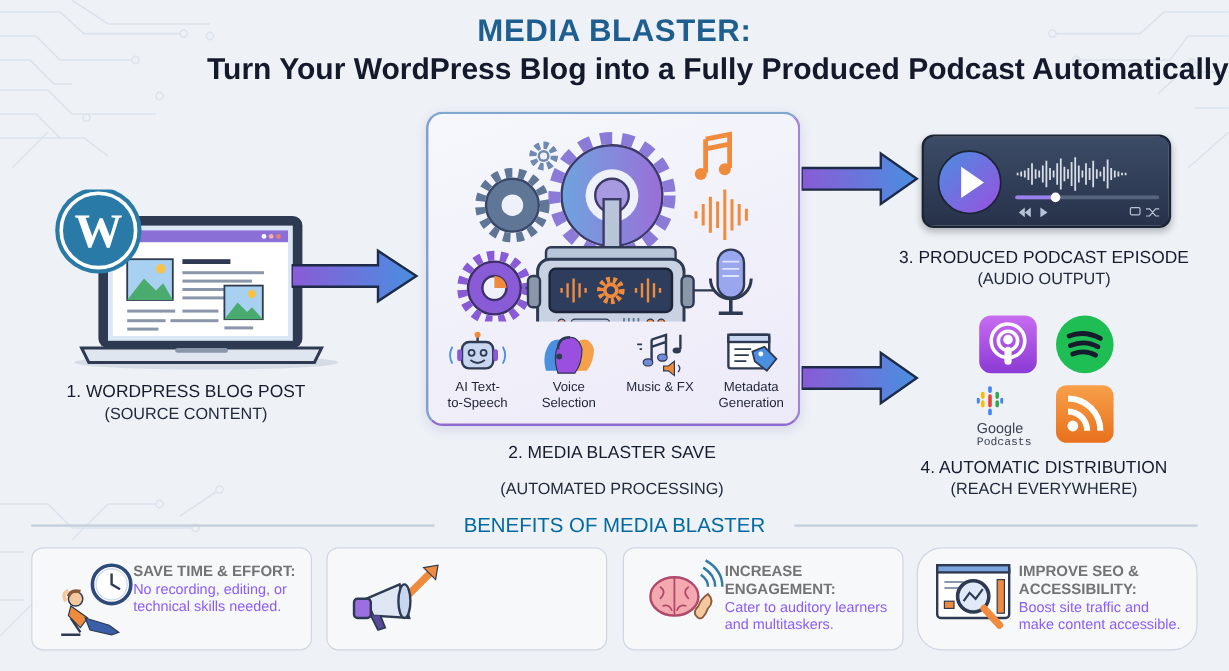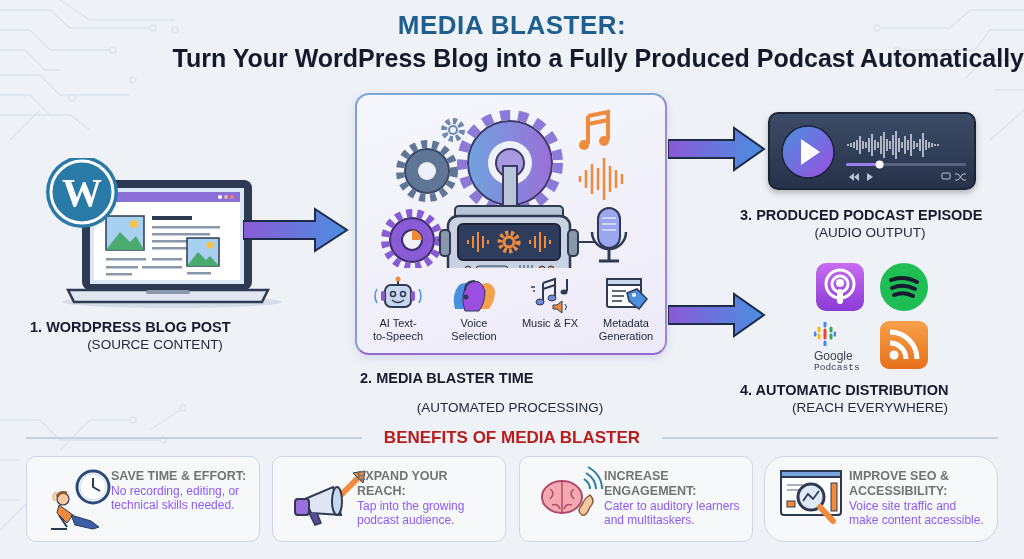--- a/index.html
+++ b/index.html
@@ -15,21 +15,21 @@
 
   .title-main {
     left: 0; width: 1024px; top: 10px; text-align: center;
     font-size: 26px; font-weight: bold; color: #1f5f8f; letter-spacing: 0.5px;
   }
   .title-sub {
     left: 0; width: 1024px; top: 44px; text-align: right;
     font-size: 25px; font-weight: bold; color: #141a2c;
   }
 
-  .step-label { font-weight: bold; font-size: 14.5px; color: #161c2e; }
+  .step-label { text-align: center; font-weight: normal; font-size: 14.5px; color: #161c2e; }
   .step-sub { text-align: center; font-size: 13.5px; color: #222a3c; }
 
   .center-box {
     left: 355px; top: 93px; width: 312px; height: 262px;
     border-radius: 14px;
     border: 2.5px solid;
     border-color: #7fa7cf #9d86d4 #8e6bcf #7f9fd0;
     background: linear-gradient(160deg, #f6f7fc 0%, #eceaf8 100%);
     box-shadow: 0 3px 10px rgba(90,80,160,0.15);
   }
@@ -39,21 +39,21 @@
 
   .player {
     left: 768px; top: 112px; width: 208px; height: 78px;
     background: linear-gradient(180deg, #3c4b66 0%, #27324a 100%);
     border-radius: 10px; border: 2px solid #1c2438;
     box-shadow: 0 3px 6px rgba(0,0,0,0.25);
   }
 
   .benefits-heading {
     left: 0; width: 1024px; top: 428px; text-align: center;
-    font-weight: bold; font-size: 17px; color: #b91c1c;
+    font-weight: normal; font-size: 17px; color: #0369a1;
   }
   .hr-line { height: 2px; background: #c6cfdc; top: 437px; }
 
   .card {
     top: 456px; height: 86px; width: 234px;
     border: 1.5px solid #cfd6e2; border-radius: 10px;
     background: rgba(246,248,251,0.9);
   }
   .card .ic { position: absolute; left: 10px; top: 8px; width: 92px; height: 70px; }
   .card .txt { position: absolute; left: 84px; top: 12px; right: 6px; }
@@ -288,21 +288,21 @@
       <path d="M28 18 L38 14 L48 24 L40 34 L30 26 Z" fill="#4a8fe0" stroke="#2e3a52" stroke-width="1.5"></path>
       <circle cx="35" cy="20" r="2" fill="#fff"></circle>
     </svg>
       </div>
     <div>Metadata</div>
     <div>Generation</div>
   </div>
 </div>
 
 <div class="abs step-label" style="left:360px;width:300px;top:370px;">
-  <span>2.</span> <span>MEDIA BLASTER TIME</span>
+  <span>2.</span> <span>MEDIA BLASTER SAVE</span>
 </div>
 <div class="abs step-sub" style="left:360px;width:300px;top:400px;">(AUTOMATED PROCESSING)</div>
 
 <div class="abs player">
   <svg width="208" height="78" viewBox="0 0 208 78" style="position:absolute;left:-2px;top:-2px;">
     <defs>
         <linearGradient id="pg" x1="0" y1="0" x2="1" y2="1">
           <stop offset="0" stop-color="#4a8fe0"></stop>
           <stop offset="1" stop-color="#9b4fe0"></stop>
         </linearGradient>
@@ -401,25 +401,20 @@
 
 <div class="abs card" style="left:272px;">
   <svg class="ic" viewBox="0 0 92 70">
     <path d="M56 32 L76 12" stroke="#f08a3c" stroke-width="6"></path>
     <path d="M70 8 L82 6 L80 18 Z" fill="#f08a3c" stroke="#2e3a52" stroke-width="1"></path>
     <path d="M22 34 L50 22 L58 50 L28 48 Z" fill="#dfe6f4" stroke="#2e3a52" stroke-width="2"></path>
     <ellipse cx="54" cy="36" rx="5" ry="14" fill="#c8d6f0" stroke="#2e3a52" stroke-width="2"></ellipse>
     <rect x="12" y="34" width="14" height="16" rx="3" fill="#9b6fe0" stroke="#2e3a52" stroke-width="2"></rect>
     <path d="M26 48 L32 60 L38 58 L34 48" fill="#5a4a9a" stroke="#2e3a52" stroke-width="1.5"></path>
   </svg>
-  <div class="txt">
-    <div class="ttl">EXPAND YOUR REACH:</div>
-    <div class="desc">Tap into the growing</div>
-    <div class="desc">podcast audience.</div>
-  </div>
 </div>
 
 <div class="abs card" style="left:519px;">
   <svg class="ic" viewBox="0 0 92 70">
     <ellipse cx="32" cy="32" rx="20" ry="16" fill="#f4a8b0" stroke="#b04a6a" stroke-width="2"></ellipse>
     <path d="M32 16 V48 M20 24 q6 4 0 10 M44 24 q-6 4 0 10 M22 40 q6 -2 8 4 M42 40 q-6 -2 -8 4" stroke="#b04a6a" stroke-width="1.5" fill="none"></path>
     <path d="M60 30 q6 6 0 12 q-4 10 -8 8 q-6 -4 0 -10 q2 -6 8 -10 z" fill="#f5c8a0" stroke="#8a5a3a" stroke-width="1.5"></path>
     <path d="M54 14 q6 4 6 10 M56 8 q10 6 10 16 M58 2 q14 8 14 22" stroke="#2e7aa8" stroke-width="2" fill="none"></path>
   </svg>
   <div class="txt">
@@ -437,16 +432,16 @@
     <path d="M12 20 h16 M12 25 h12" stroke="#8a97ab" stroke-width="1.5"></path>
     <rect x="12" y="36" width="8" height="6" fill="#f08a3c" stroke="#2e3a52"></rect>
     <rect x="56" y="18" width="6" height="28" fill="#f08a3c" stroke="#2e3a52"></rect>
     <circle cx="36" cy="32" r="13" fill="#dfe9f8" stroke="#2e3a52" stroke-width="3"></circle>
     <path d="M28 36 L33 29 L38 34 L44 26" stroke="#2e3a52" stroke-width="1.8" fill="none"></path>
     <path d="M45 42 L58 56" stroke="#f08a3c" stroke-width="6" stroke-linecap="round"></path>
   </svg>
   <div class="txt">
     <div class="ttl">IMPROVE SEO &amp;</div>
     <div class="ttl">ACCESSIBILITY:</div>
-    <div class="desc">Voice site traffic and</div>
+    <div class="desc">Boost site traffic and</div>
     <div class="desc">make content accessible.</div>
   </div>
 </div>
 
 </body></html>

